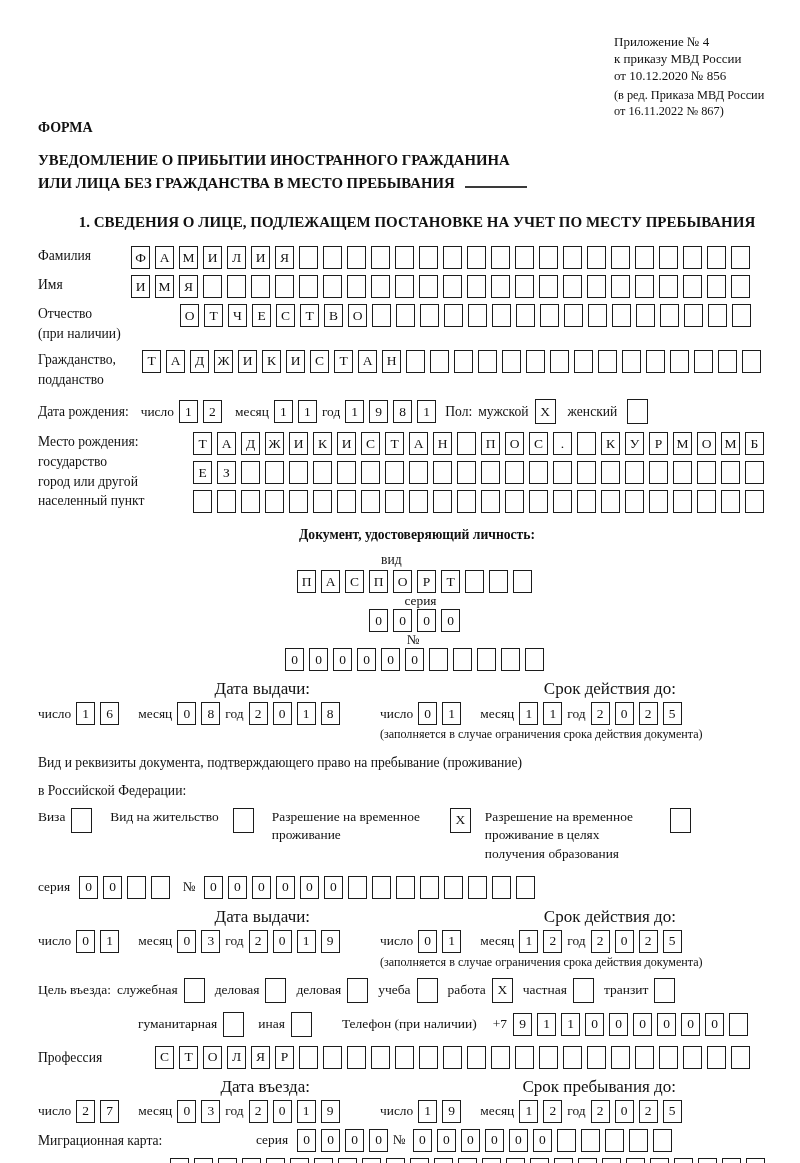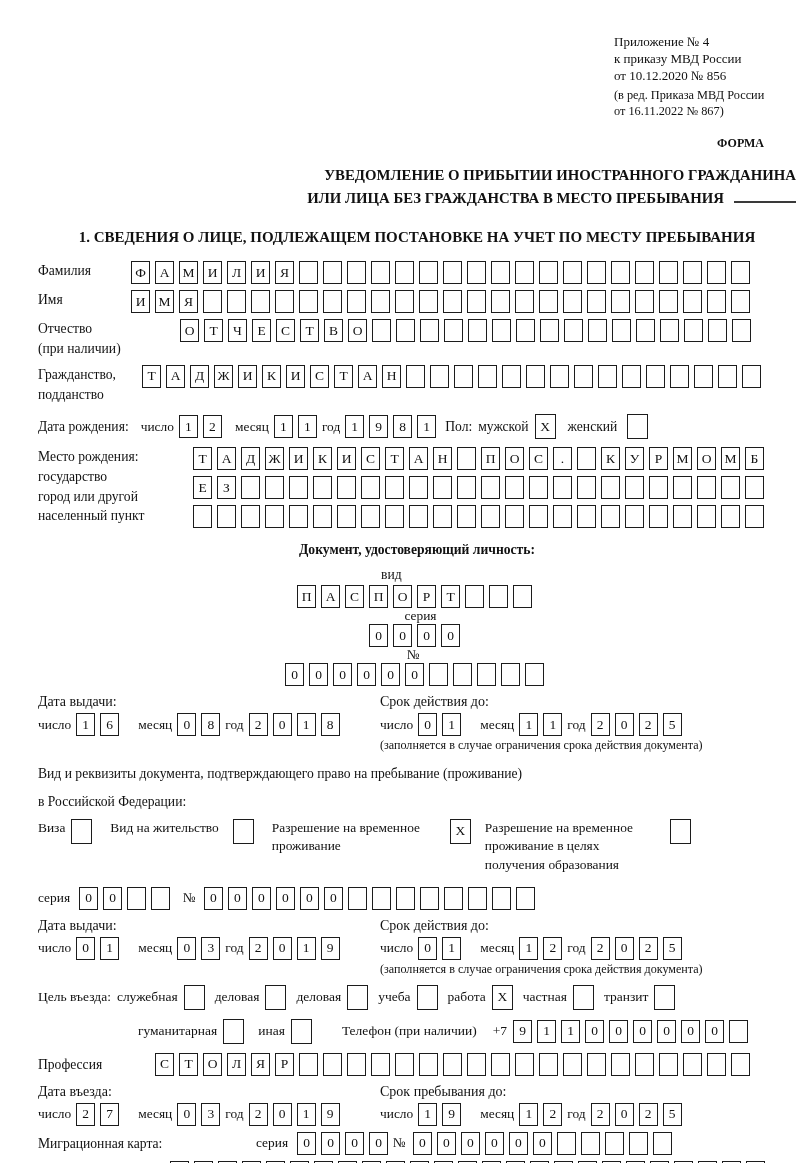--- a/index.html
+++ b/index.html
@@ -4,23 +4,23 @@
 <style>
   html,body{margin:0;padding:0;background:#ffffff;}
   .page{
     width:800px;height:1163px;box-sizing:border-box;background:#fff;
     font-family:"Liberation Serif","DejaVu Serif",serif;color:#111;
     padding:34px 4px 10px 38px;overflow:hidden;position:relative;
   }
   
   .appendix{margin-left:576px;font-size:13px;line-height:1.3;}
   .appendix .amend{font-size:12.3px;margin-top:3px;line-height:1.3;}
-  .form-label{text-align:right;padding-right:32px;font-weight:bold;font-size:12px;margin-top:16px;}
+  .form-label{text-align:left;padding-right:32px;font-weight:bold;font-size:14px;}
   
-  .title{text-align:right;font-weight:bold;font-size:14.8px;margin-top:13px;line-height:1.55;}
+  .title{text-align:left;font-weight:bold;font-size:14.8px;margin-top:13px;line-height:1.55;}
   .blank-line{display:inline-block;width:62px;border-bottom:2.2px solid #3a3a3a;height:2px;margin-left:10px;}
   .section-heading{font-weight:bold;font-size:15px;margin-top:20px;margin-bottom:15px;text-align:center;}
   
   .row{display:flex;align-items:flex-start;margin-bottom:6px;}
   .lbl{font-size:13.6px;line-height:1.45;flex:none;}
   .w-93{width:93px;}
   .w-142{width:142px;}
   .w-104{width:104px;}
   .w-155{width:155px;}
   .w-117{width:117px;}
@@ -33,21 +33,21 @@
   .checkbox{
     width:21px;height:25px;border:1.6px solid #1c1c1c;display:inline-flex;
     align-items:center;justify-content:center;font-size:13.5px;
     box-sizing:border-box;flex:none;background:#fff;
   }
   .stack > .cells{margin-bottom:6px;}
   
   .date-cols{display:flex;margin-bottom:2px;}
   .dcol-l{width:342px;flex:none;}
   .dcol-r{flex:1;}
-  .date-head{text-align:left;font-size:14px;margin-bottom:3px;}
+  .date-head{text-align:right;font-size:17px;margin-bottom:3px;}
   .date-head.left{padding-right:70px;}
   .date-head.right{padding-right:120px;}
   .date-vals{display:flex;align-items:center;}
   .dlbl{font-size:13.4px;margin-right:5px;flex:none;}
   .gap14{margin-left:14px;}
   .gap8{margin-left:8px;}
   .note{font-size:12.1px;}
   .note-right{margin-left:342px;margin-bottom:8px;}
   .doc-heading{text-align:center;font-weight:bold;font-size:13.6px;margin:8px 0 7px 0;}
   .intro{font-size:13.6px;line-height:1.9;margin-bottom:2px;}

